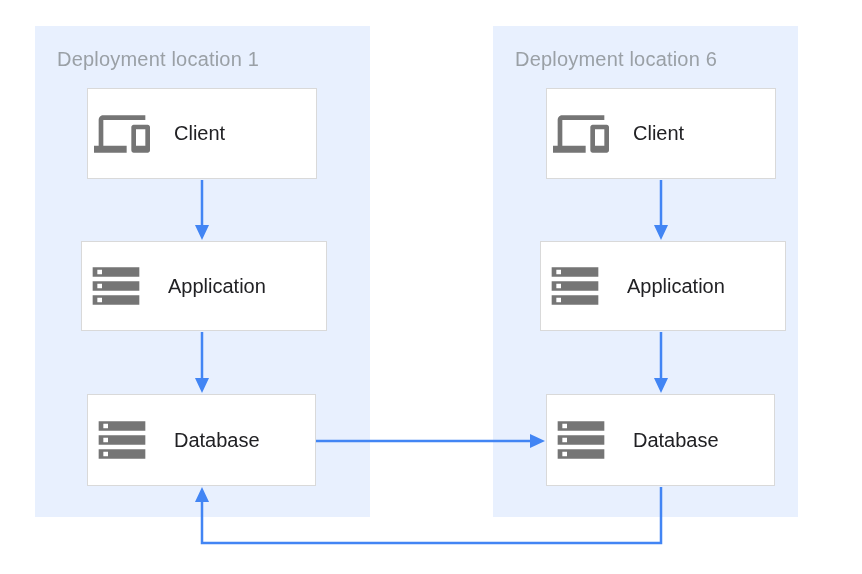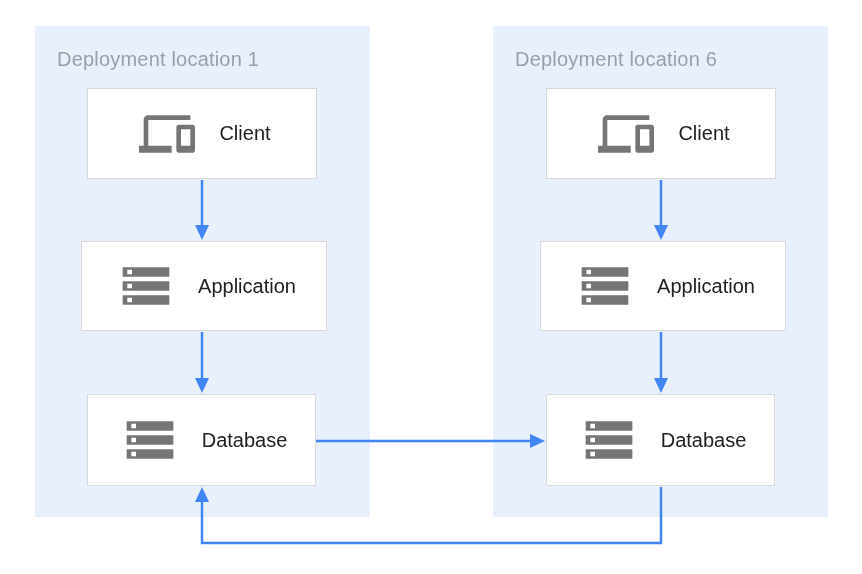--- a/index.html
+++ b/index.html
@@ -10,21 +10,21 @@
     --icon:#757575;
     --node-label:#212124;
     --panel-label:#9aa0a6;
     --canvas-bg:#ffffff;
   }
   *{margin:0;padding:0;box-sizing:border-box;}
   html,body{background:#fff;}
   body{font-family:"Liberation Sans","DejaVu Sans",sans-serif;}
   .stage{
     position:relative;
-    width:862px;height:574px;
+    width:798px;height:574px;
     background:var(--canvas-bg);
     overflow:hidden;
   }
   .panel{
     position:absolute;
     background:var(--panel-bg);
     width:335px;height:491px;top:26px;
   }
   .panel-label{
     position:absolute;
@@ -34,21 +34,20 @@
     letter-spacing:.2px;
     white-space:nowrap;
   }
   .node{
     position:absolute;
     background:var(--box-bg);
     border:1px solid var(--box-border);
     display:flex;
     align-items:center;
     padding-left:6px;
-    justify-content:center;
   }
   .node-icon{
     width:56px;height:56px;
     display:flex;align-items:center;justify-content:center;
     margin-right:24px;
     flex:0 0 auto;
   }
   .node-icon svg{fill:var(--icon);display:block;}
   .node-label{
     font-size:20px;

